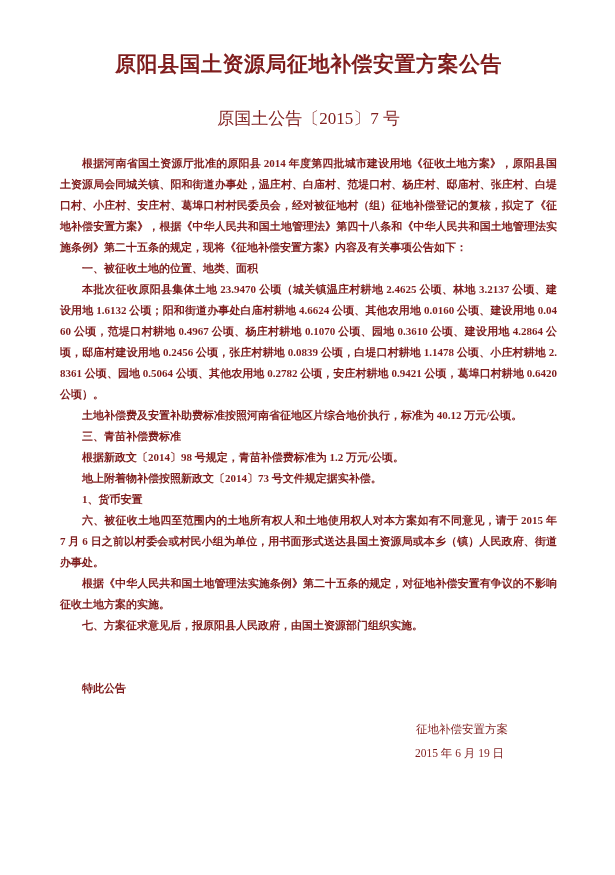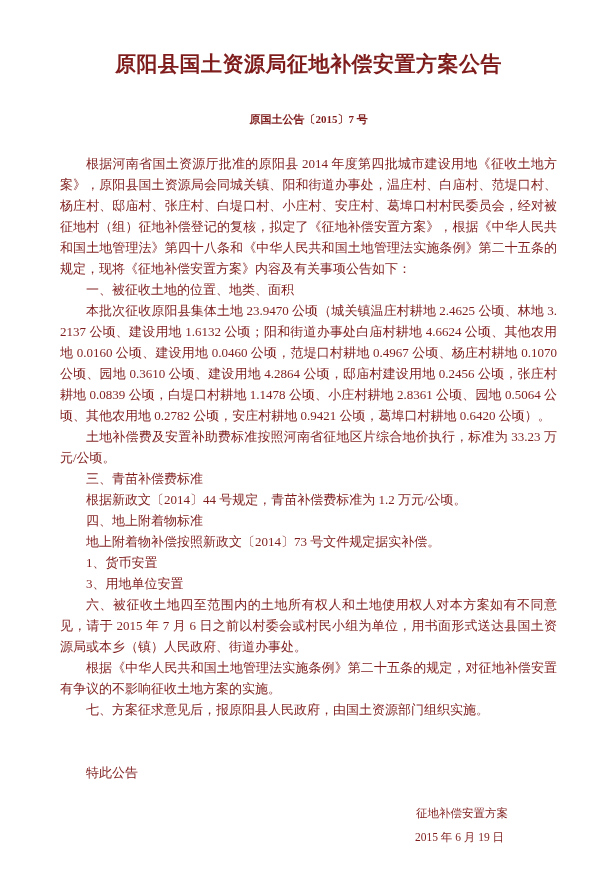--- a/index.html
+++ b/index.html
@@ -21,30 +21,30 @@
   .doc-title {
     margin: 0;
     font-size: 21px;
     font-weight: bold;
     text-align: center;
     letter-spacing: 0.5px;
     line-height: 28px;
   }
   .doc-number {
     margin-top: 33px;
-    font-size: 11px;
+    font-size: 17px;
     text-align: center;
     line-height: 16px;
-    font-weight: bold;
   }
   .doc-body {
     margin-top: 26px;
-    font-size: 13px;
+    font-size: 11px;
     line-height: 21px;
     text-align: justify;
+    font-weight: bold;
   }
   .doc-body p {
     margin: 0;
     text-indent: 2em;
     word-break: break-all;
   }
   .closing-para {
     margin-top: 42px !important;
   }
   .sign-block {
@@ -66,35 +66,33 @@
   <div class="doc-number">原国土公告〔2015〕7 号</div>
 
   <div class="doc-body">
     <p>根据河南省国土资源厅批准的原阳县 2014 年度第四批城市建设用地《征收土地方案》，原阳县国土资源局会同城关镇、阳和街道办事处，温庄村、白庙村、范堤口村、杨庄村、邸庙村、张庄村、白堤口村、小庄村、安庄村、葛埠口村村民委员会，经对被征地村（组）征地补偿登记的复核，拟定了《征地补偿安置方案》，根据《中华人民共和国土地管理法》第四十八条和《中华人民共和国土地管理法实施条例》第二十五条的规定，现将《征地补偿安置方案》内容及有关事项公告如下：</p>
 
     <p>一、被征收土地的位置、地类、面积</p>
 
     <p>本批次征收原阳县集体土地 23.9470 公顷（城关镇温庄村耕地 2.4625 公顷、林地 3.2137 公顷、建设用地 1.6132 公顷；阳和街道办事处白庙村耕地 4.6624 公顷、其他农用地 0.0160 公顷、建设用地 0.0460 公顷，范堤口村耕地 0.4967 公顷、杨庄村耕地 0.1070 公顷、园地 0.3610 公顷、建设用地 4.2864 公顷，邸庙村建设用地 0.2456 公顷，张庄村耕地 0.0839 公顷，白堤口村耕地 1.1478 公顷、小庄村耕地 2.8361 公顷、园地 0.5064 公顷、其他农用地 0.2782 公顷，安庄村耕地 0.9421 公顷，葛埠口村耕地 0.6420 公顷）。</p>
 
 
-    <p>土地补偿费及安置补助费标准按照河南省征地区片综合地价执行，标准为 33.23 万元/公顷。</p>
+    <p>土地补偿费及安置补助费标准按照河南省征地区片综合地价执行，标准为 40.12 万元/公顷。</p>
 
     <p>三、青苗补偿费标准</p>
 
-    <p>根据新政文〔2014〕44 号规定，青苗补偿费标准为 1.2 万元/公顷。</p>
+    <p>根据新政文〔2014〕98 号规定，青苗补偿费标准为 1.2 万元/公顷。</p>
 
-    <p>四、地上附着物标准</p>
 
     <p>地上附着物补偿按照新政文〔2014〕73 号文件规定据实补偿。</p>
 
 
     <p>1、货币安置</p>
 
 
-    <p>3、用地单位安置</p>
 
     <p>六、被征收土地四至范围内的土地所有权人和土地使用权人对本方案如有不同意见，请于 2015 年 7 月 6 日之前以村委会或村民小组为单位，用书面形式送达县国土资源局或本乡（镇）人民政府、街道办事处。</p>
 
     <p>根据《中华人民共和国土地管理法实施条例》第二十五条的规定，对征地补偿安置有争议的不影响征收土地方案的实施。</p>
 
     <p>七、方案征求意见后，报原阳县人民政府，由国土资源部门组织实施。</p>
 
     <p class="closing-para">特此公告</p>
   </div>
 

